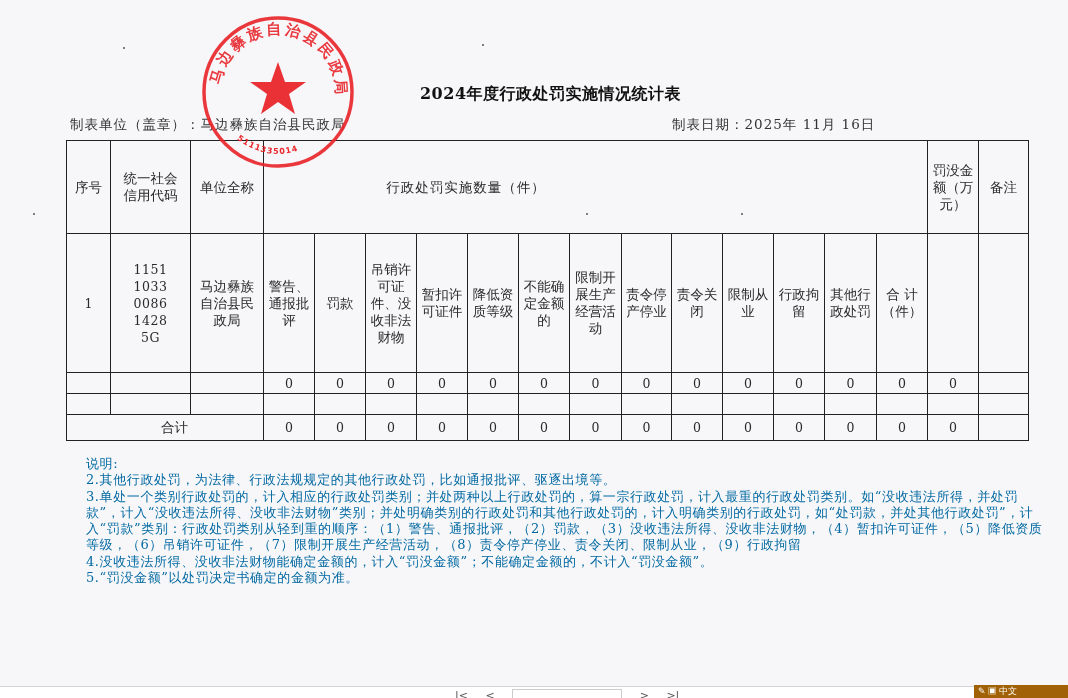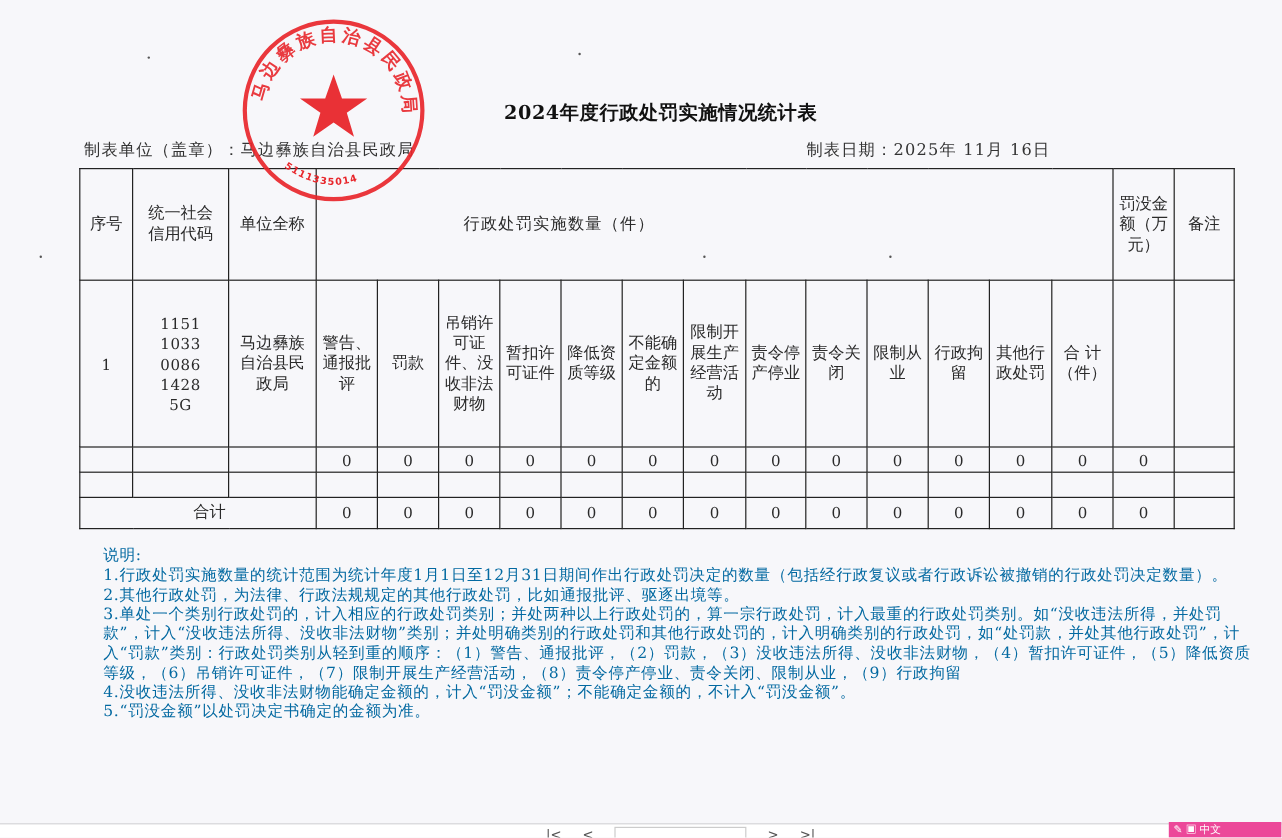--- a/index.html
+++ b/index.html
@@ -39,21 +39,21 @@
   .notes div { white-space:pre-wrap; }
   .footer-bar {
     position:absolute; left:0; top:686px; width:1068px; height:12px;
     background:#ffffff; border-top:1px solid #d4d4d8;
   }
   .pager { position:absolute; left:455px; top:689px; font-size:11px; color:#555; font-family:"DejaVu Sans",sans-serif; }
   .pager span { display:inline-block; margin-right:14px; }
   .pager .box { width:108px; height:10px; border:1px solid #ccc; background:#fff; vertical-align:top; }
   .tray {
     position:absolute; left:974px; top:685px; width:94px; height:13px;
-    background:#ec4899; color:#fff; font-size:9px; font-family:Liberation Sans, sans-serif;
+    background:#a16207; color:#fff; font-size:9px; font-family:Liberation Serif, serif;
     padding-left:4px; box-sizing:border-box; line-height:13px;
   }
   .dot { position:absolute; width:2px; height:2px; background:#555; border-radius:1px; }
 </style>
 </head>
 <body>
 
 <div class="page">
 
   <div class="dot" style="left:123px;top:47px"></div>
@@ -192,21 +192,20 @@
       <textPath href="#ringPath" startOffset="2%">马边彝族自治县民政局</textPath>
     </text>
     <polygon points="78,48 85,68 106,68 89,80 95,100 78,88 61,100 67,80 50,68 71,68" fill="#e8262b" opacity="0.95"></polygon>
     <text font-size="8" fill="#e8262b" font-weight="bold" font-family="DejaVu Sans, sans-serif" letter-spacing="1">
       <textPath href="#codePath" startOffset="8%">5111335014</textPath>
     </text>
   </svg>
 
   <div class="notes">
     <div>说明:</div>
-    <div>1.行政处罚实施数量的统计范围为统计年度1月1日至12月31日期间作出行政处罚决定的数量（包括经行政复议或者行政诉讼被撤销的行政处罚决定数量）。</div>
     <div>2.其他行政处罚，为法律、行政法规规定的其他行政处罚，比如通报批评、驱逐出境等。</div>
     <div>3.单处一个类别行政处罚的，计入相应的行政处罚类别；并处两种以上行政处罚的，算一宗行政处罚，计入最重的行政处罚类别。如“没收违法所得，并处罚款”，计入“没收违法所得、没收非法财物”类别；并处明确类别的行政处罚和其他行政处罚的，计入明确类别的行政处罚，如“处罚款，并处其他行政处罚”，计入“罚款”类别：行政处罚类别从轻到重的顺序：（1）警告、通报批评，（2）罚款，（3）没收违法所得、没收非法财物，（4）暂扣许可证件，（5）降低资质等级，（6）吊销许可证件，（7）限制开展生产经营活动，（8）责令停产停业、责令关闭、限制从业，（9）行政拘留</div>
     <div>4.没收违法所得、没收非法财物能确定金额的，计入“罚没金额”；不能确定金额的，不计入“罚没金额”。</div>
     <div>5.“罚没金额”以处罚决定书确定的金额为准。</div>
   </div>
 </div>
 
 <div class="footer-bar"></div>
 <div class="pager">
   <span>|&lt;</span>

